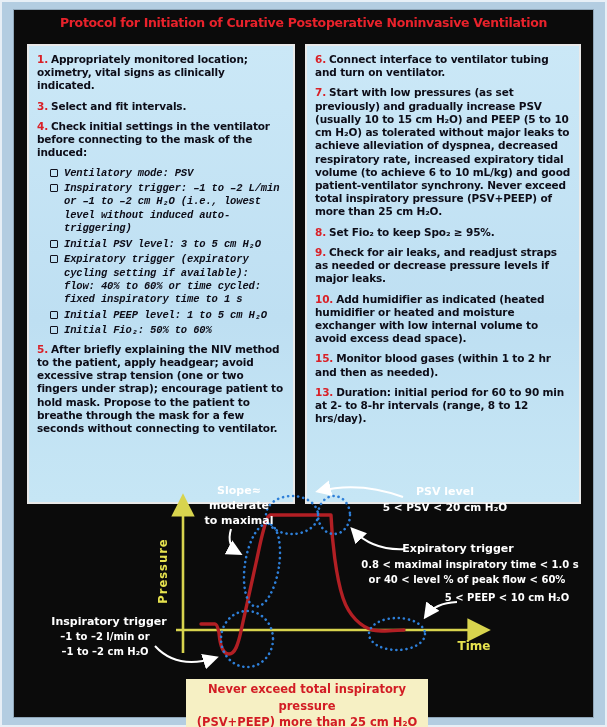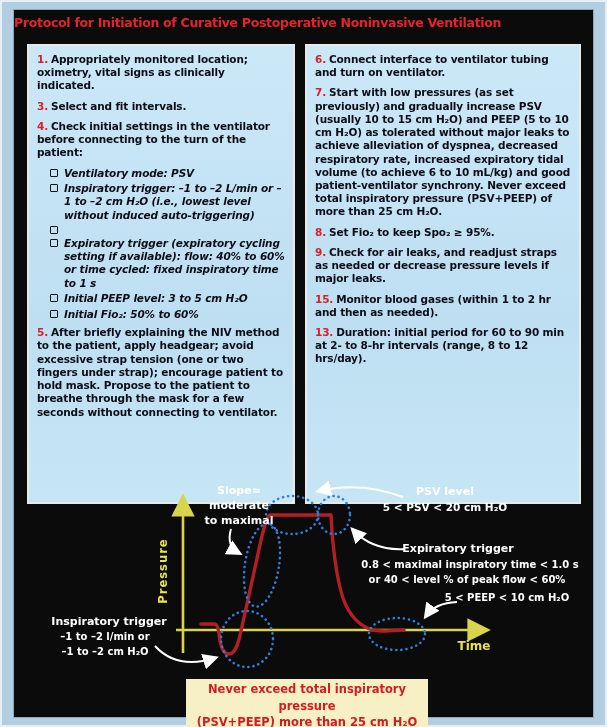--- a/index.html
+++ b/index.html
@@ -7,41 +7,41 @@
     width:607px;height:727px;position:relative;overflow:hidden;
     background:#b3cde1;
     font-family:"DejaVu Sans",sans-serif;
     box-shadow: inset 0 0 0 2px #e7eff6;
   }
   .frame{
     position:absolute;left:13px;top:9px;width:581px;height:709px;
     background:#0b0b0b;border:1px solid #8fa6b8;box-sizing:border-box;
   }
   .title{
-    position:absolute;top:5px;left:0;right:0;text-align:left;
+    position:absolute;top:5px;left:0;right:0;text-align:center;
     color:#e8222b;font-weight:bold;font-size:12.5px;letter-spacing:-0.3px;
     white-space:nowrap;
   }
   .columns{
     position:absolute;top:34px;left:13px;display:flex;gap:10px;
   }
   .col{
     height:460px;box-sizing:border-box;
     background:linear-gradient(180deg,#cbe8f7 0%,#bedff2 60%,#c6e6f5 100%);
     border:2px solid #e9e9e9;
     padding:7px 8px;
     color:#0d0d18;font-size:10.5px;font-weight:bold;line-height:1.26;
     letter-spacing:-0.15px;overflow:hidden;
   }
   .col-left{width:268px;}
   .col-right{width:276px;}
   .step{margin:0 0 7px 0;}
   .step:last-child{margin-bottom:8px;}
   .num{color:#d92027;margin-right:3px;}
-  .subs{margin:3px 0 5px 13px;}
+  .subs{margin:3px 0 5px 13px;font-family:Liberation Mono, monospace;}
   .sub{display:flex;gap:6px;font-style:italic;margin-bottom:2.5px;}
   .cb{flex:0 0 auto;width:6px;height:6px;border:1.6px solid #12121e;
       border-radius:1px;margin-top:2px;background:transparent;}
   .diagram{position:absolute;left:1px;top:469px;}
   .warning{
     position:absolute;left:172px;top:669px;width:242px;
     background:#f6f0c4;color:#d21c24;font-weight:bold;font-size:11.5px;
     line-height:16.5px;text-align:center;padding:2px 0 3px 0;
   }
 </style>
@@ -50,54 +50,56 @@
 
 <div class="frame">
 
   <div class="title">Protocol for Initiation of Curative Postoperative Noninvasive Ventilation</div>
 
   <div class="columns">
 
     <div class="col col-left">
       <p class="step"><span class="num">1.</span><span>Appropriately monitored location; oximetry, vital signs as clinically indicated.</span></p>
       <p class="step"><span class="num">3.</span><span>Select and fit intervals.</span></p>
-      <p class="step"><span class="num">4.</span><span>Check initial settings in the ventilator before connecting to the turn of the patient:</span></p>
+      <p class="step"><span class="num">4.</span><span>Check initial settings in the ventilator before connecting to the mask of the induced:</span></p>
       <div class="subs">
         <div class="sub">
             <span class="cb"></span>
             <span>Ventilatory mode: PSV</span>
           </div>
         <div class="sub">
             <span class="cb"></span>
             <span>Inspiratory trigger: –1 to –2 L/min or –1 to –2 cm H₂O (i.e., lowest level without induced auto-triggering)</span>
           </div>
         <div class="sub">
             <span class="cb"></span>
+            <span>Initial PSV level: 3 to 5 cm H₂O</span>
           </div>
         <div class="sub">
             <span class="cb"></span>
             <span>Expiratory trigger (expiratory cycling setting if available): flow: 40% to 60% or time cycled: fixed inspiratory time to 1 s</span>
           </div>
         <div class="sub">
             <span class="cb"></span>
-            <span>Initial PEEP level: 3 to 5 cm H₂O</span>
+            <span>Initial PEEP level: 1 to 5 cm H₂O</span>
           </div>
         <div class="sub">
             <span class="cb"></span>
             <span>Initial Fio₂: 50% to 60%</span>
           </div>
       </div>
       <p class="step"><span class="num">5.</span><span>After briefly explaining the NIV method to the patient, apply headgear; avoid excessive strap tension (one or two fingers under strap); encourage patient to hold mask. Propose to the patient to breathe through the mask for a few seconds without connecting to ventilator.</span></p>
     </div>
 
     <div class="col col-right">
       <p class="step"><span class="num">6.</span><span>Connect interface to ventilator tubing and turn on ventilator.</span></p>
       <p class="step"><span class="num">7.</span><span>Start with low pressures (as set previously) and gradually increase PSV (usually 10 to 15 cm H₂O) and PEEP (5 to 10 cm H₂O) as tolerated without major leaks to achieve alleviation of dyspnea, decreased respiratory rate, increased expiratory tidal volume (to achieve 6 to 10 mL/kg) and good patient-ventilator synchrony. Never exceed total inspiratory pressure (PSV+PEEP) of more than 25 cm H₂O.</span></p>
       <p class="step"><span class="num">8.</span><span>Set Fio₂ to keep Spo₂ ≥ 95%.</span></p>
       <p class="step"><span class="num">9.</span><span>Check for air leaks, and readjust straps as needed or decrease pressure levels if major leaks.</span></p>
+      <p class="step"><span class="num">10.</span><span>Add humidifier as indicated (heated humidifier or heated and moisture exchanger with low internal volume to avoid excess dead space).</span></p>
       <p class="step"><span class="num">15.</span><span>Monitor blood gases (within 1 to 2 hr and then as needed).</span></p>
       <p class="step"><span class="num">13.</span><span>Duration: initial period for 60 to 90 min at 2- to 8-hr intervals (range, 8 to 12 hrs/day).</span></p>
     </div>
   </div>
 
   <svg class="diagram" width="578" height="198" viewBox="0 0 578 198">
     <defs>
       <marker id="mYel" markerWidth="9" markerHeight="9" refX="6" refY="4.5" orient="auto">
         <path d="M0,0 L9,4.5 L0,9 z" fill="#d8d44e"></path>
       </marker>

